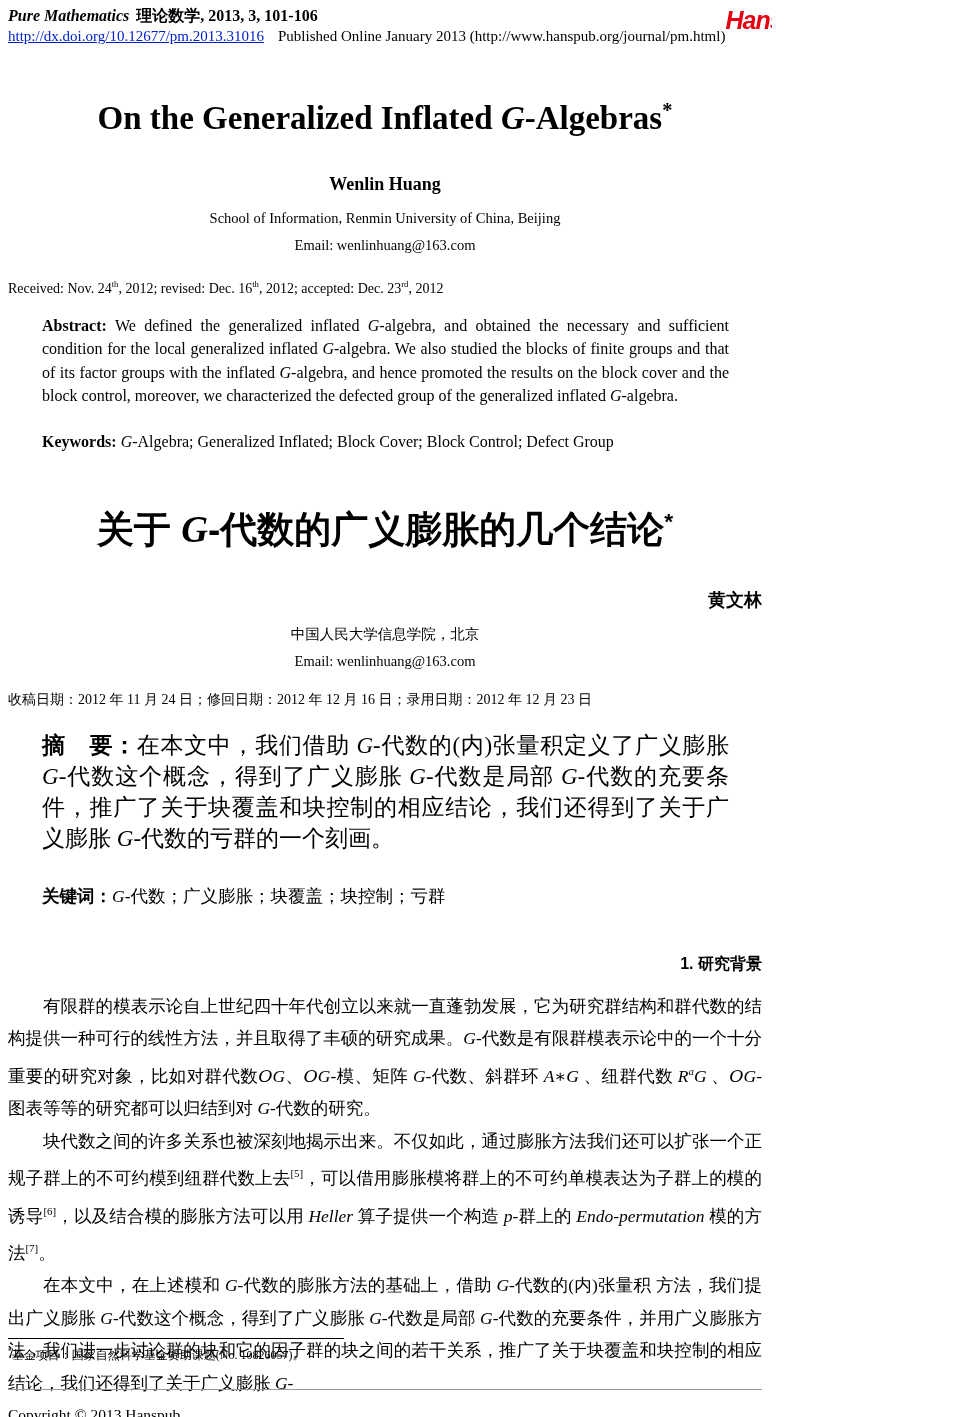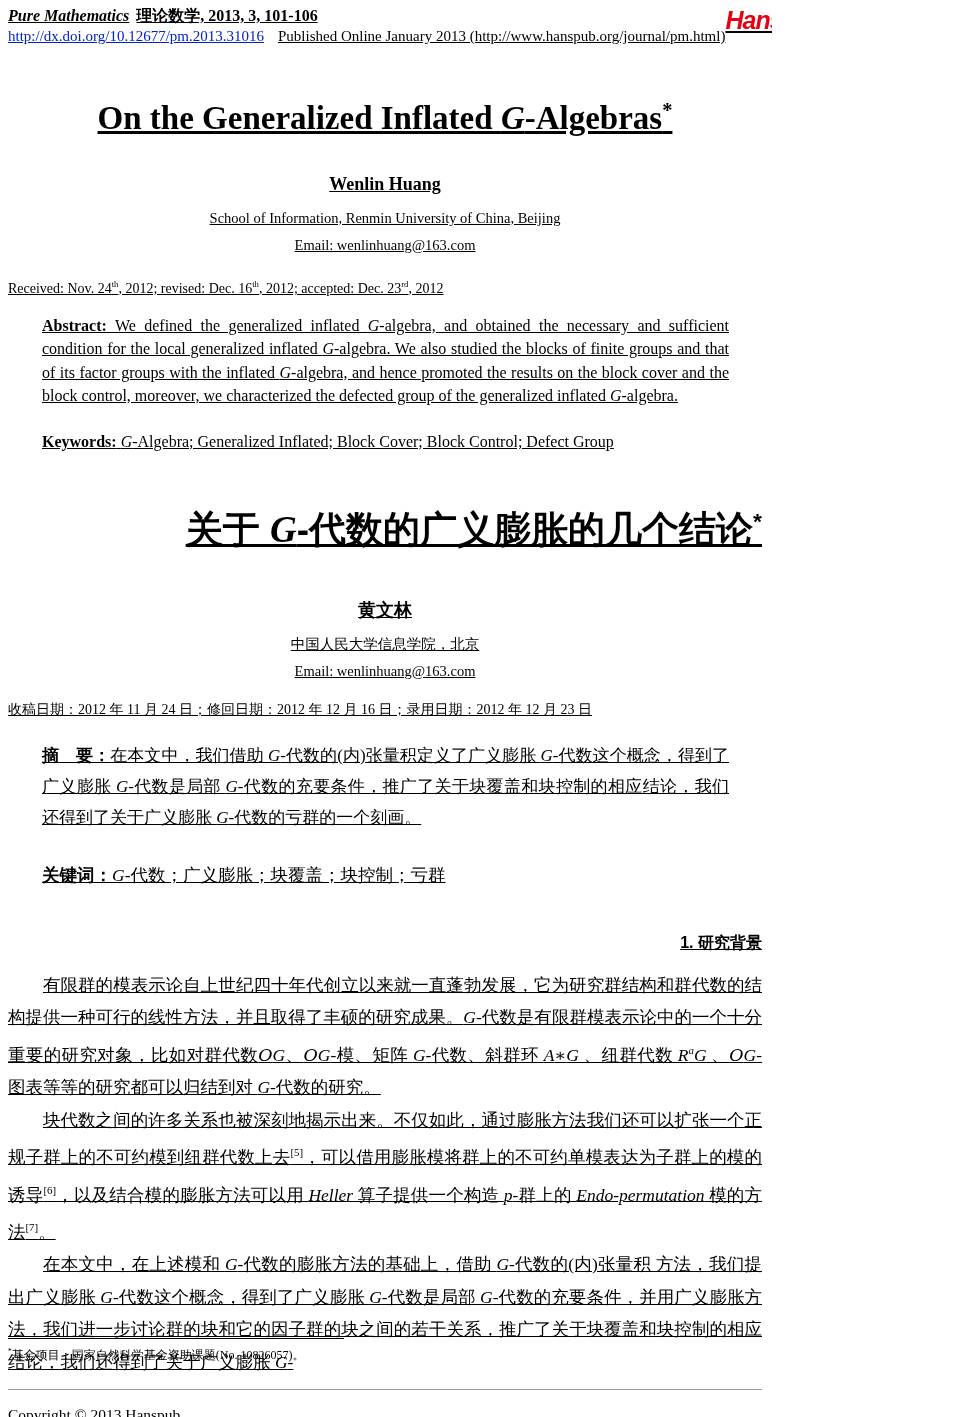--- a/index.html
+++ b/index.html
@@ -4,21 +4,20 @@
 <style>
   html,body{margin:0;padding:0;background:#fff;}
   .page{
     position:relative;
     width:772px;height:1417px;
     box-sizing:border-box;
     padding:6px 10px 0 8px;
     overflow:hidden;
     background:#fff;color:#000;
     font-family:"Liberation Serif","DejaVu Serif",serif;
-    text-decoration:underline;
   }
   
   .header{display:flex;justify-content:space-between;align-items:flex-start;}
   .journal-line{font-size:16px;font-weight:bold;line-height:20px;white-space:nowrap;}
   .j-en{font-style:italic;}
   .j-cn{margin-left:7px;}
   .doi-line{font-size:15px;line-height:21px;white-space:nowrap;}
   .doi{color:var(--link-blue,#0021cc);text-decoration:underline;}
   .published{margin-left:14px;color:#000;}
   .logo{font-size:25px;font-weight:bold;line-height:26px;white-space:nowrap;margin-top:1px;
@@ -27,25 +26,25 @@
   .logo-cn{color:var(--hans-blue,#1e2c83);}
   
   .title-en{font-size:33px;font-weight:bold;text-align:center;margin:42px 0 0;line-height:42px;}
   .author-en{font-size:18px;font-weight:bold;text-align:center;margin-top:34px;line-height:23px;}
   .affil{font-size:14.5px;text-align:center;line-height:19px;margin:8px;}
   .affil-first{margin-top:13px;}
   .received{font-size:14px;margin-top:20px;line-height:18px;}
   .abstract-en{font-size:16px;line-height:23.5px;text-align:justify;margin:16px 33px 0 34px;}
   .keywords-en{font-size:16px;line-height:23px;margin:22px 33px 0 34px;}
   
-  .title-cn{font-size:37px;font-weight:bold;text-align:right;margin:44px 0 0;line-height:48px;
+  .title-cn{font-size:37px;font-weight:bold;text-align:center;margin:44px 0 0;line-height:48px;
             font-family:"Liberation Sans","DejaVu Sans",sans-serif;}
   .title-cn i{font-family:"Liberation Serif","DejaVu Serif",serif;}
-  .author-cn{font-size:18px;font-weight:bold;text-align:center;margin-top:44px;line-height:24px;}
-  .abstract-cn{font-size:17px;line-height:31px;text-align:justify;margin:21px 33px 0 34px;}
+  .author-cn{font-size:18px;font-weight:bold;text-align:right;margin-top:34px;line-height:24px;}
+  .abstract-cn{font-size:23px;line-height:31px;text-align:justify;margin:21px 33px 0 34px;}
   .keywords-cn{font-size:17.5px;line-height:31px;margin:27px 33px 0 34px;}
   .cnlabel{font-family:"Liberation Sans","DejaVu Sans",sans-serif;font-weight:bold;}
   
   .sec-heading{font-size:16px;font-weight:bold;margin:38px 0 0;line-height:27px;
                font-family:"Liberation Sans","DejaVu Sans",sans-serif;text-align:right;}
   .body-para{font-size:17.5px;line-height:32.5px;text-align:justify;text-indent:2em;margin:0;}
   .body-para.first{margin-top:13px;}
   .scr{font-style:italic;font-family:"DejaVu Serif","Liberation Serif",serif;}
   sup{font-size:62%;}
   

